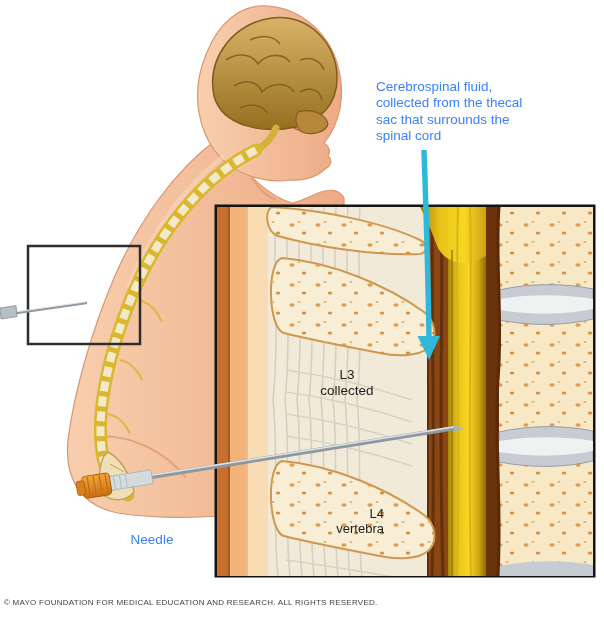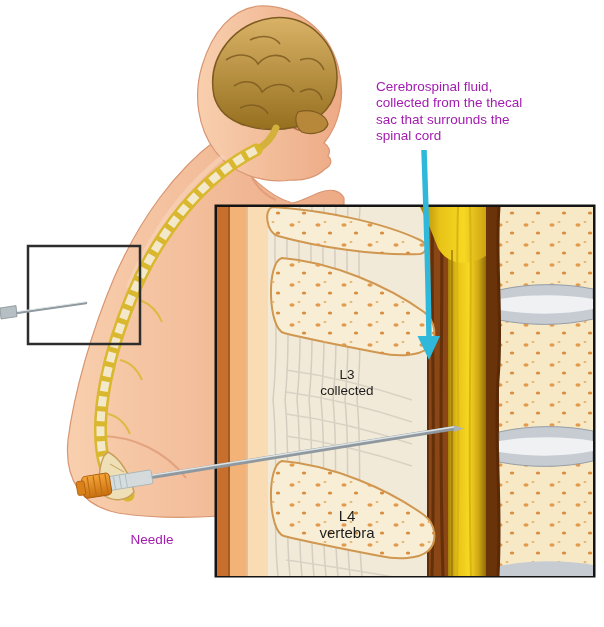--- a/index.html
+++ b/index.html
@@ -1,25 +1,25 @@
 <!DOCTYPE html>
 <html><head>
 <meta charset="utf-8">
 <style>
   html,body{margin:0;padding:0;background:#ffffff;}
   #stage{
     position:relative;width:604px;height:627px;background:#ffffff;overflow:hidden;
     font-family:"Liberation Sans", sans-serif;
   }
   #illustration{position:absolute;left:0;top:0;}
-  .txt{position:absolute;color:#a21caf;font-family:"Liberation Sans", sans-serif;}
+  .txt{position:absolute;color:#3b82f6;font-family:"Liberation Sans", sans-serif;}
   .pre{white-space:pre-line;}
   #csf-annotation{left:376px;top:79px;width:176px;font-size:13.5px;line-height:1.22;}
   #l3-label{left:310px;top:367px;width:74px;text-align:center;font-size:13.5px;line-height:1.15;color:#1c1c1c;}
-  #l4-label{left:310px;top:507px;width:74px;text-align:center;font-size:15px;line-height:1.15;color:#1c1c1c;}
+  #l4-label{left:310px;top:507px;width:74px;text-align:right;font-size:13px;line-height:1.15;color:#1c1c1c;}
   #needle-label{left:100px;top:532px;width:104px;text-align:center;font-size:13.5px;}
   #copyright{left:4px;top:598px;font-size:8px;letter-spacing:0.25px;color:#3f3f3f;}
 </style>
 </head>
 <body>
 
 <div id="stage">
 
   <svg id="illustration" width="604" height="627" viewBox="0 0 604 627" xmlns="http://www.w3.org/2000/svg">
     <defs>
@@ -207,13 +207,14 @@
 spinal cord</div>
 
   <div class="txt pre" id="l3-label">L3
 collected</div>
 
   <div class="txt pre" id="l4-label">L4
 vertebra</div>
 
   <div class="txt" id="needle-label">Needle</div>
 
+  <div class="txt" id="copyright">© MAYO FOUNDATION FOR MEDICAL EDUCATION AND RESEARCH. ALL RIGHTS RESERVED.</div>
 </div>
 
 </body></html>

